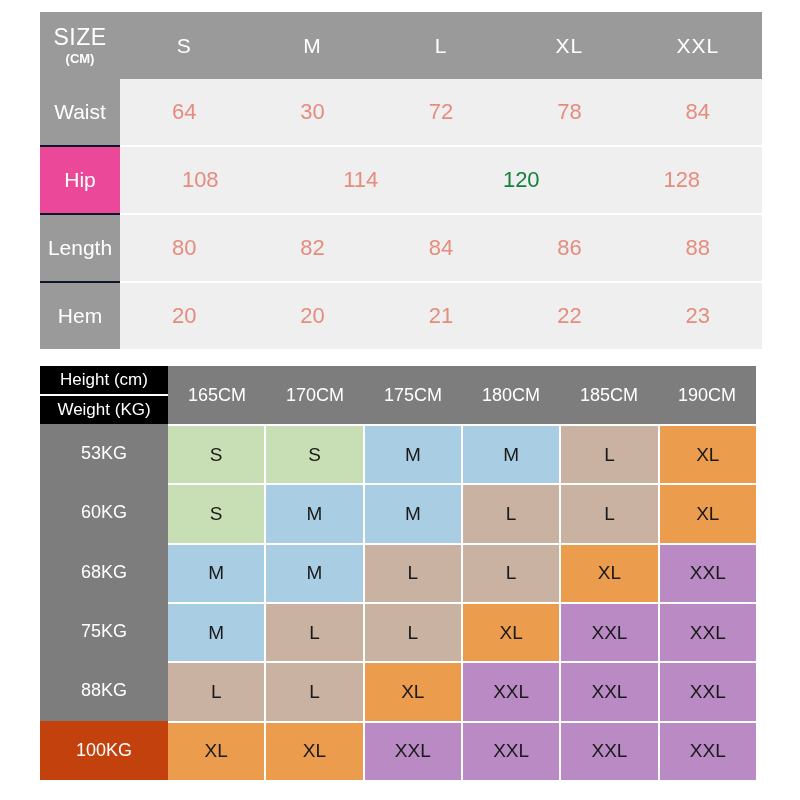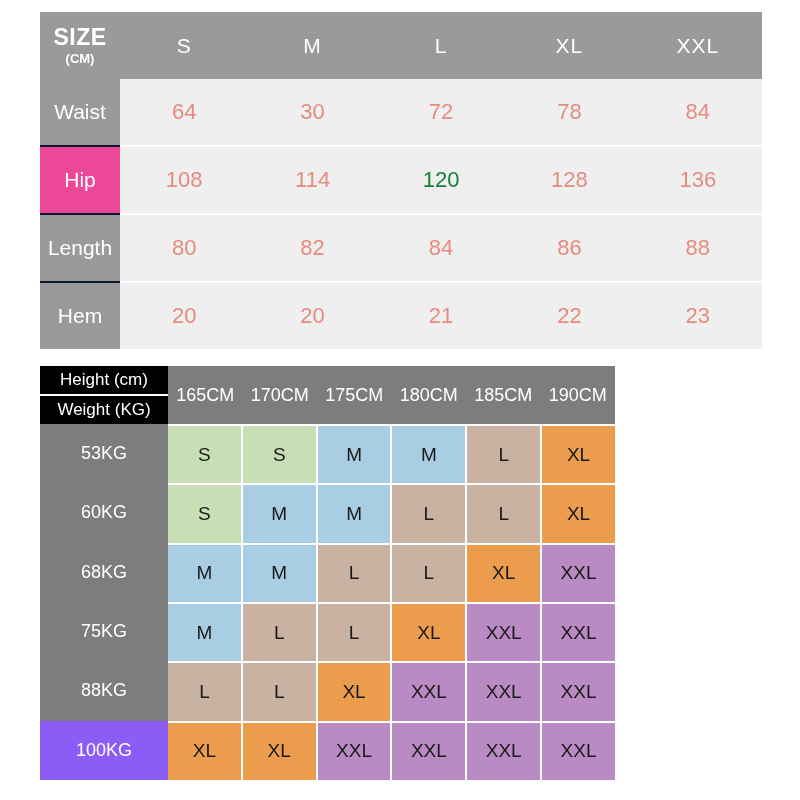--- a/index.html
+++ b/index.html
@@ -42,21 +42,21 @@
     flex: 0 0 80px;
     display: flex;
     flex-direction: column;
     align-items: center;
     justify-content: center;
     color: #ffffff;
     line-height: 1;
   }
   .st-corner .sz-main {
     font-size: 23px;
-    font-weight: bold;
+    font-weight: normal;
     letter-spacing: 0.5px;
   }
   .st-corner .sz-sub {
     font-size: 13px;
     font-weight: bold;
     margin-top: 3px;
   }
   .st-header .st-hcell {
     flex: 1 1 0;
     display: flex;
@@ -105,21 +105,21 @@
     justify-content: center;
     color: #e58c7d;
     font-size: 22px;
   }
 
   
   .fit-table {
     position: absolute;
     left: 40px;
     top: 366px;
-    width: 575px;
+    width: 716px;
     height: 414px;
     display: flex;
     flex-direction: column;
   }
 
   .ft-header {
     display: flex;
     height: 58px;
     background: #7d7d7d;
   }
@@ -216,21 +216,20 @@
         </div>
       </div>
 
       <div class="st-row">
         <div class="st-label" style="background: #ec4899;">Hip</div>
         <div class="st-cells" style="background: rgb(239, 239, 240);">
           <div class="st-cell" style="color: rgb(229, 140, 125);">108</div>
           <div class="st-cell" style="color: rgb(229, 140, 125);">114</div>
           <div class="st-cell" style="color: #15803d;">120</div>
           <div class="st-cell" style="color: rgb(229, 140, 125);">128</div>
-          <div class="st-cell" style="color: rgb(229, 140, 125);">136</div>
         </div>
       </div>
 
       <div class="st-row">
         <div class="st-label" style="background: rgb(154, 154, 154);">Length</div>
         <div class="st-cells" style="background: rgb(239, 239, 240);">
           <div class="st-cell" style="color: rgb(229, 140, 125);">80</div>
           <div class="st-cell" style="color: rgb(229, 140, 125);">82</div>
           <div class="st-cell" style="color: rgb(229, 140, 125);">84</div>
           <div class="st-cell" style="color: rgb(229, 140, 125);">86</div>
@@ -317,21 +316,21 @@
           <div class="ft-cells">
             <div class="ft-cell" style="background: rgb(201, 178, 161);">L</div>
             <div class="ft-cell" style="background: rgb(201, 178, 161);">L</div>
             <div class="ft-cell" style="background: rgb(235, 156, 77);">XL</div>
             <div class="ft-cell" style="background: rgb(185, 138, 196);">XXL</div>
             <div class="ft-cell" style="background: rgb(185, 138, 196);">XXL</div>
             <div class="ft-cell" style="background: rgb(185, 138, 196);">XXL</div>
           </div>
         </div>
         <div class="ft-row">
-          <div class="ft-rlabel" style="background: #8b5cf6;">100KG</div>
+          <div class="ft-rlabel" style="background: #c2410c;">100KG</div>
           <div class="ft-cells">
             <div class="ft-cell" style="background: rgb(235, 156, 77);">XL</div>
             <div class="ft-cell" style="background: rgb(235, 156, 77);">XL</div>
             <div class="ft-cell" style="background: rgb(185, 138, 196);">XXL</div>
             <div class="ft-cell" style="background: rgb(185, 138, 196);">XXL</div>
             <div class="ft-cell" style="background: rgb(185, 138, 196);">XXL</div>
             <div class="ft-cell" style="background: rgb(185, 138, 196);">XXL</div>
           </div>
         </div>
       </div>

